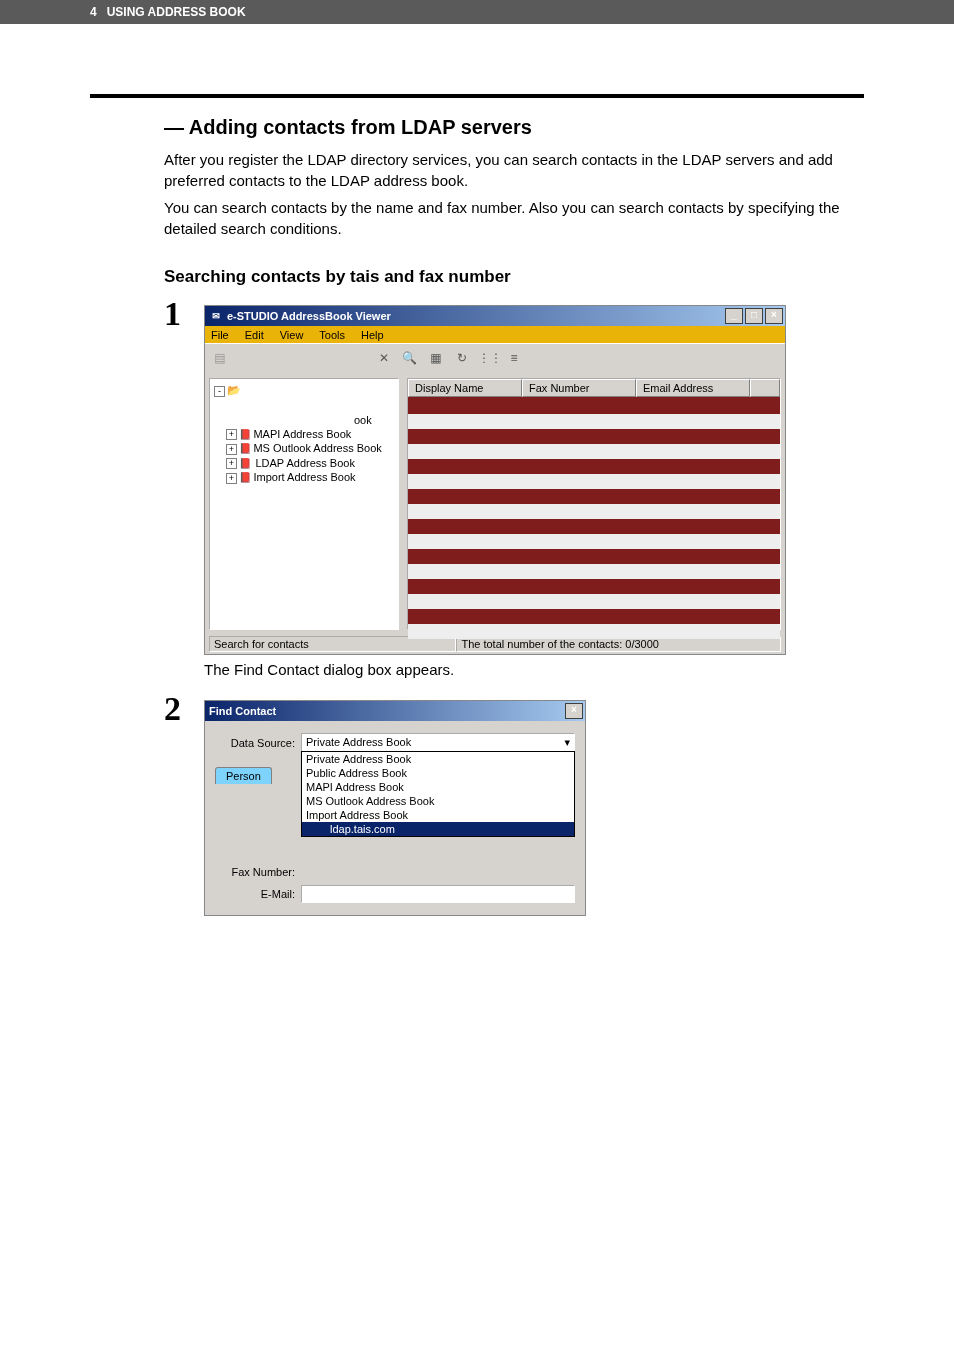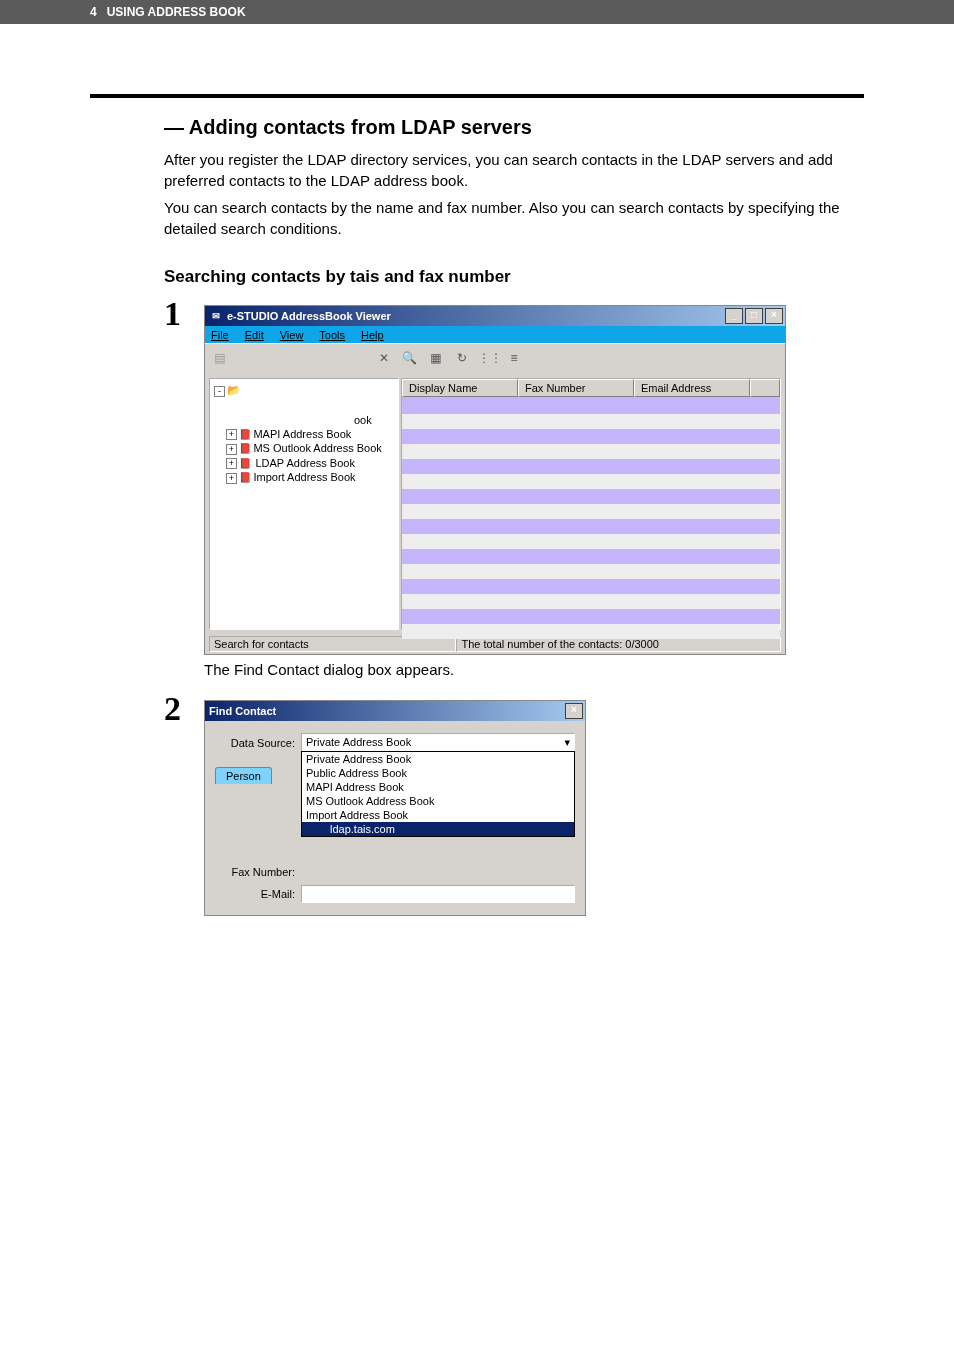--- a/index.html
+++ b/index.html
@@ -103,24 +103,23 @@
     background: #d6d3ce;
     border: 1px solid #404040;
     font-size: 10px;
     line-height: 12px;
     text-align: center;
     cursor: default;
   }
   .ss-menubar {
     display: flex;
     font-size: 11px;
-    background: #0ea5e9;
+    background: #eab308;
     padding: 2px 10px 1px 2px;
     gap: 8px;
-    text-decoration: underline;
   }
   .ss-menubar span { padding: 1px 4px; }
   .ss-toolbar {
     display: flex;
     align-items: center;
     background: #d6d3ce;
     border-top: 1px solid #fff;
     padding: 2px 4px;
     gap: 4px;
     min-height: 26px;
@@ -168,23 +167,23 @@
     position: relative;
     overflow: hidden;
   }
   .ss-tree .tree-item {
     white-space: nowrap;
     padding: 1px 0;
   }
   .ss-tree .lvl1 { margin-left: 12px; }
   .ss-list {
     flex: 1;
-    background: #c4b5fd;
+    background: #7f1d1d;
     border: 1px inset #fff;
-    margin-left: 2px;
+    margin-left: 8px;
     font-size: 11px;
     position: relative;
   }
   .ss-list-header {
     display: flex;
     background: #d6d3ce;
   }
   .ss-list-header .col {
     border: 1px solid #fff;
     border-right-color: #808080;

